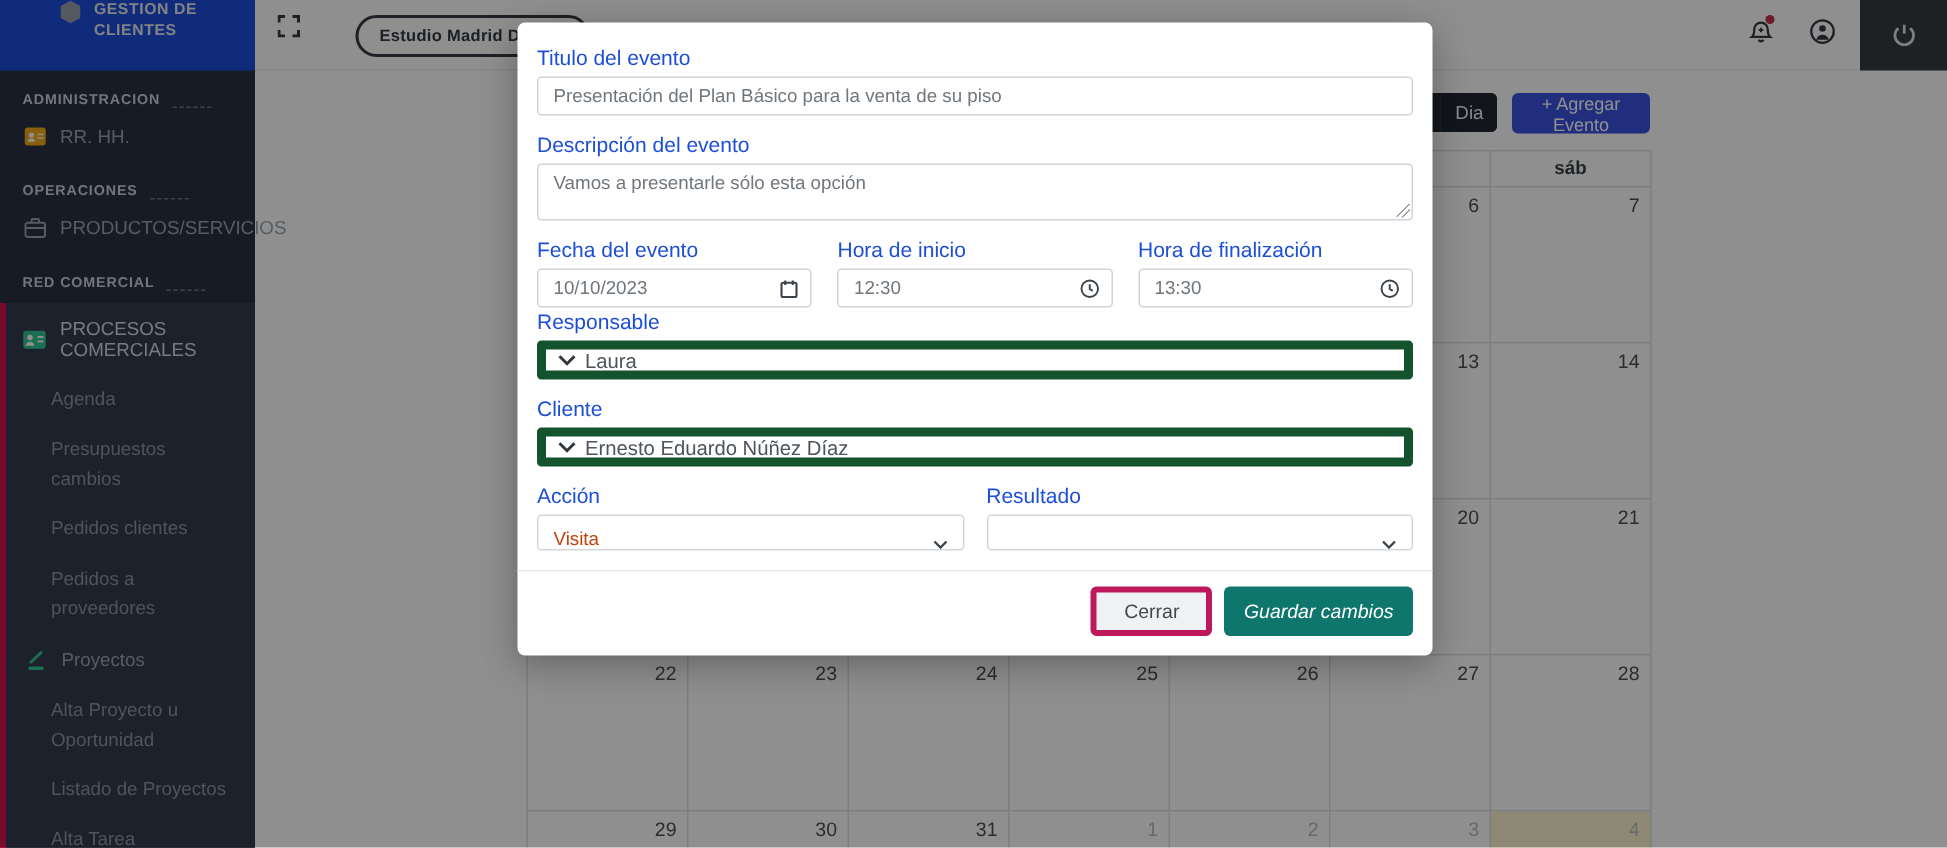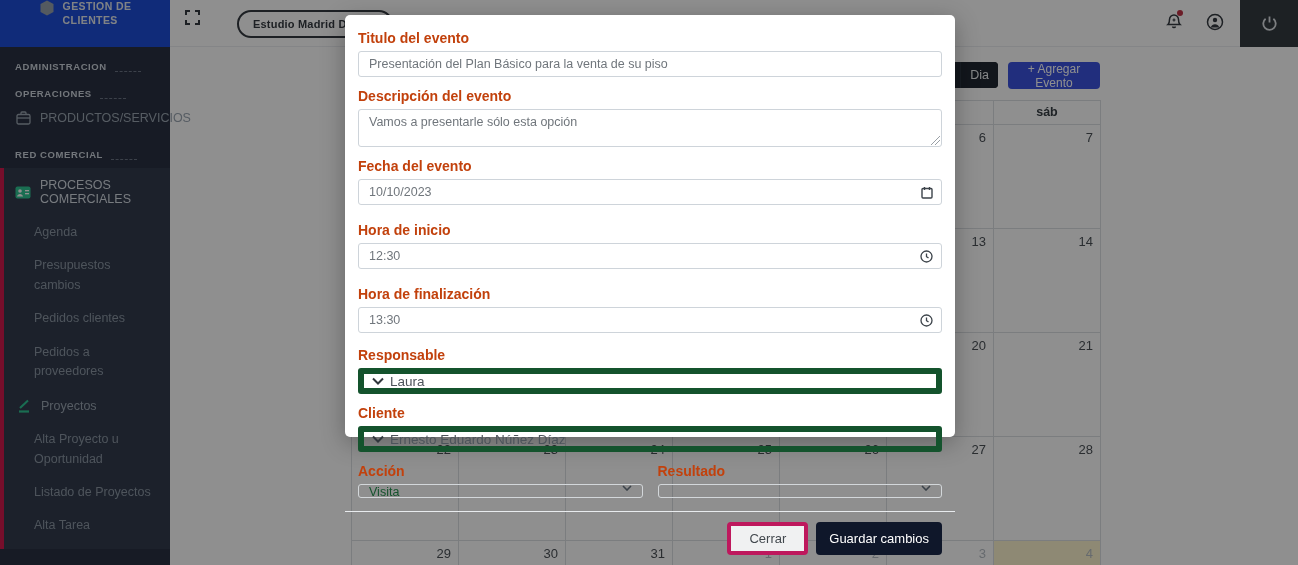--- a/index.html
+++ b/index.html
@@ -66,71 +66,83 @@
   .fc-cell:last-child { border-right:none; }
   .fc-cell.today { background:#fdf5cf; }
   .fc-num { font-size:13px; color:#4b5157; }
   .fc-num.muted { color:#b6bdc4; }
 
   
   .backdrop { position:absolute; inset:0; background:rgba(0,0,0,0.44); z-index:40; }
   .modal { position:absolute; left:345px; top:15px; width:610px; height:422px;
     background:#fff; border-radius:5px; z-index:50; padding:15px 13px 0 13px;
     box-shadow:0 6px 24px rgba(0,0,0,.3); }
-  .m-label { font-size:14px; font-weight:bold; color:#c2410c; margin-bottom:5px; }
+  .m-label { font-size:14px; font-weight:normal; color:#1d4ed8; margin-bottom:5px; }
   .m-group { margin-bottom:11px; }
   .m-input { width:100%; height:26px; border:1px solid #ced4da; border-radius:3px;
     padding:0 10px; font-size:12.5px; color:#70767c;
     font-family:"Liberation Sans",sans-serif; }
   .m-textarea { position:relative; width:100%; height:38px; border:1px solid #ced4da;
     border-radius:3px; padding:4px 10px; font-size:12.5px; color:#70767c;
     line-height:1.4; overflow:hidden; }
   .resize-grip { position:absolute; right:1px; bottom:1px; width:9px; height:9px;
     background:
       linear-gradient(135deg, transparent 0 45%, #9aa0a6 45% 52%, transparent 52% 68%,
       #9aa0a6 68% 75%, transparent 75%); }
-  .m-row3 { display:grid; grid-template-columns:1fr; gap:17px;
-    margin-bottom:14px; }
+  .m-row3 { display:grid; grid-template-columns:1fr 1fr 1fr; gap:17px;
+    margin-bottom:1px; }
   .m-field { height:26px; border:1px solid #ced4da; border-radius:3px; display:flex;
     align-items:center; padding:0 8px 0 10px; font-size:12.5px; color:#70767c; }
   .m-field .val { flex:1; }
   .m-select-wide { height:26px; border:6px solid #14532d; border-radius:3px;
     display:flex; align-items:center; padding:0 10px 0 8px; font-size:13.5px;
     color:#4d545b; gap:6px; cursor:pointer; }
   .m-row2 { display:grid; grid-template-columns:1fr 1fr; gap:15px; margin-bottom:13px; }
-  .m-select { height:14px; border:1px solid #d3d7da; border-radius:3px; display:flex;
-    align-items:flex-start; padding:0 10px; font-size:12.5px; color:#14532d;
+  .m-select { height:24px; border:1px solid #d3d7da; border-radius:3px; display:flex;
+    align-items:flex-end; padding:0 10px; font-size:12.5px; color:#c2410c;
     cursor:pointer; }
   .m-select .val { flex:1; }
   .m-footer { border-top:1px solid #e8ebee; margin:0 -13px; padding:10px 13px 0 13px;
     display:flex; justify-content:flex-end; gap:8px; }
   .btn-close { background:#f0f1f2; color:#42484e; border:4px solid #be185d;
     border-radius:4px; font-size:13px; padding:5px 18px; cursor:pointer;
     font-family:"Liberation Sans",sans-serif; }
-  .btn-save { background:#0f172a; color:#fff; border:none; border-radius:4px;
+  .btn-save { background:#0f766e; color:#fff; border:none; border-radius:4px;
     font-size:13px; padding:6px 13px; cursor:pointer;
-    font-family:"Liberation Sans",sans-serif; }
+    font-family:"Liberation Sans",sans-serif;font-style:italic; }
 </style>
 </head>
 <body>
 
 <div class="sidebar">
   <div class="logo-strip">
     <svg width="16" height="16" viewBox="0 0 16 16">
       <polygon points="8,0.5 14.5,4 14.5,12 8,15.5 1.5,12 1.5,4" fill="#97a0ac"></polygon>
     </svg>
     <div class="logo-text">
       <div>GESTION DE</div>
       <div>CLIENTES</div>
     </div>
   </div>
 
   <div class="side-section">
     <span>ADMINISTRACION</span>
       <span class="dashline"></span>
+  </div>
+  <div class="side-item">
+    <span class="ic">
+      <svg width="15" height="14" viewBox="0 0 15 14">
+          <rect x="0.5" y="1" width="14" height="12" rx="2" fill="#f2a918"></rect>
+          <circle cx="5" cy="6" r="1.7" fill="#fff"></circle>
+          <path d="M2.5 10.5c0-1.4 1.1-2.3 2.5-2.3s2.5.9 2.5 2.3z" fill="#fff"></path>
+          <rect x="9" y="5" width="4" height="1.2" fill="#fff" opacity=".8"></rect>
+          <rect x="9" y="7.5" width="4" height="1.2" fill="#fff" opacity=".8"></rect>
+        </svg>
+    </span>
+    <span>RR. HH.</span>
   </div>
 
   <div class="side-section">
     <span>OPERACIONES</span>
       <span class="dashline"></span>
   </div>
   <div class="side-item">
     <span class="ic">
       <svg width="15" height="14" viewBox="0 0 15 14" fill="none" stroke="#9aa5b1" stroke-width="1.3">
           <rect x="1" y="3.5" width="13" height="9.5" rx="1.5"></rect>

